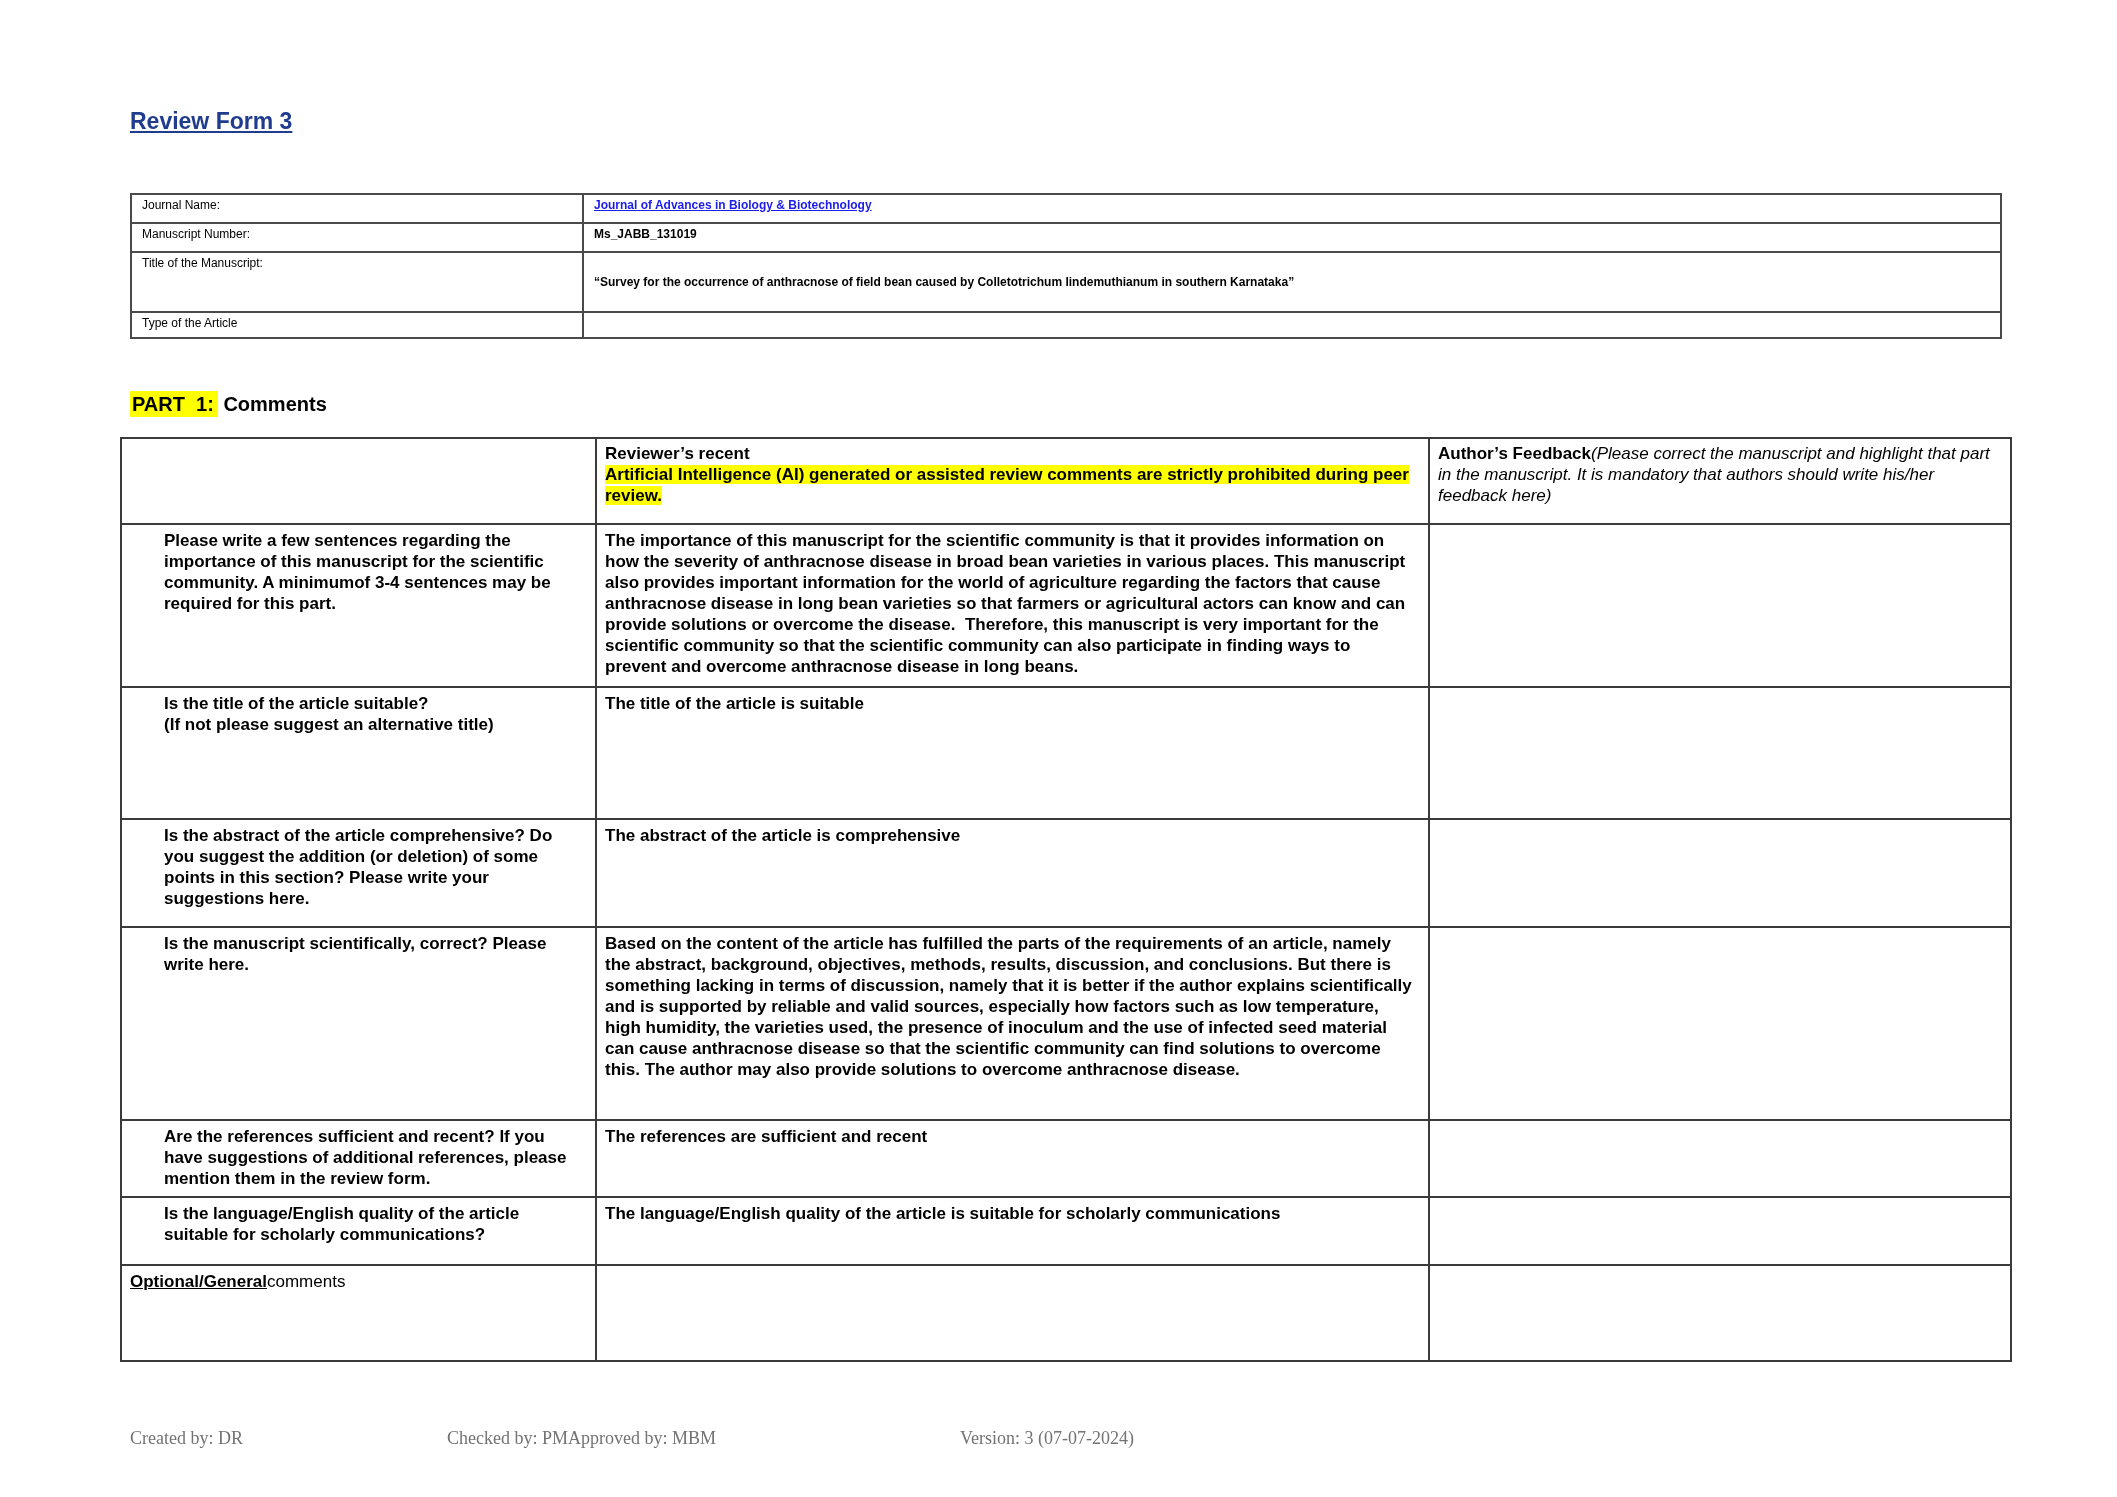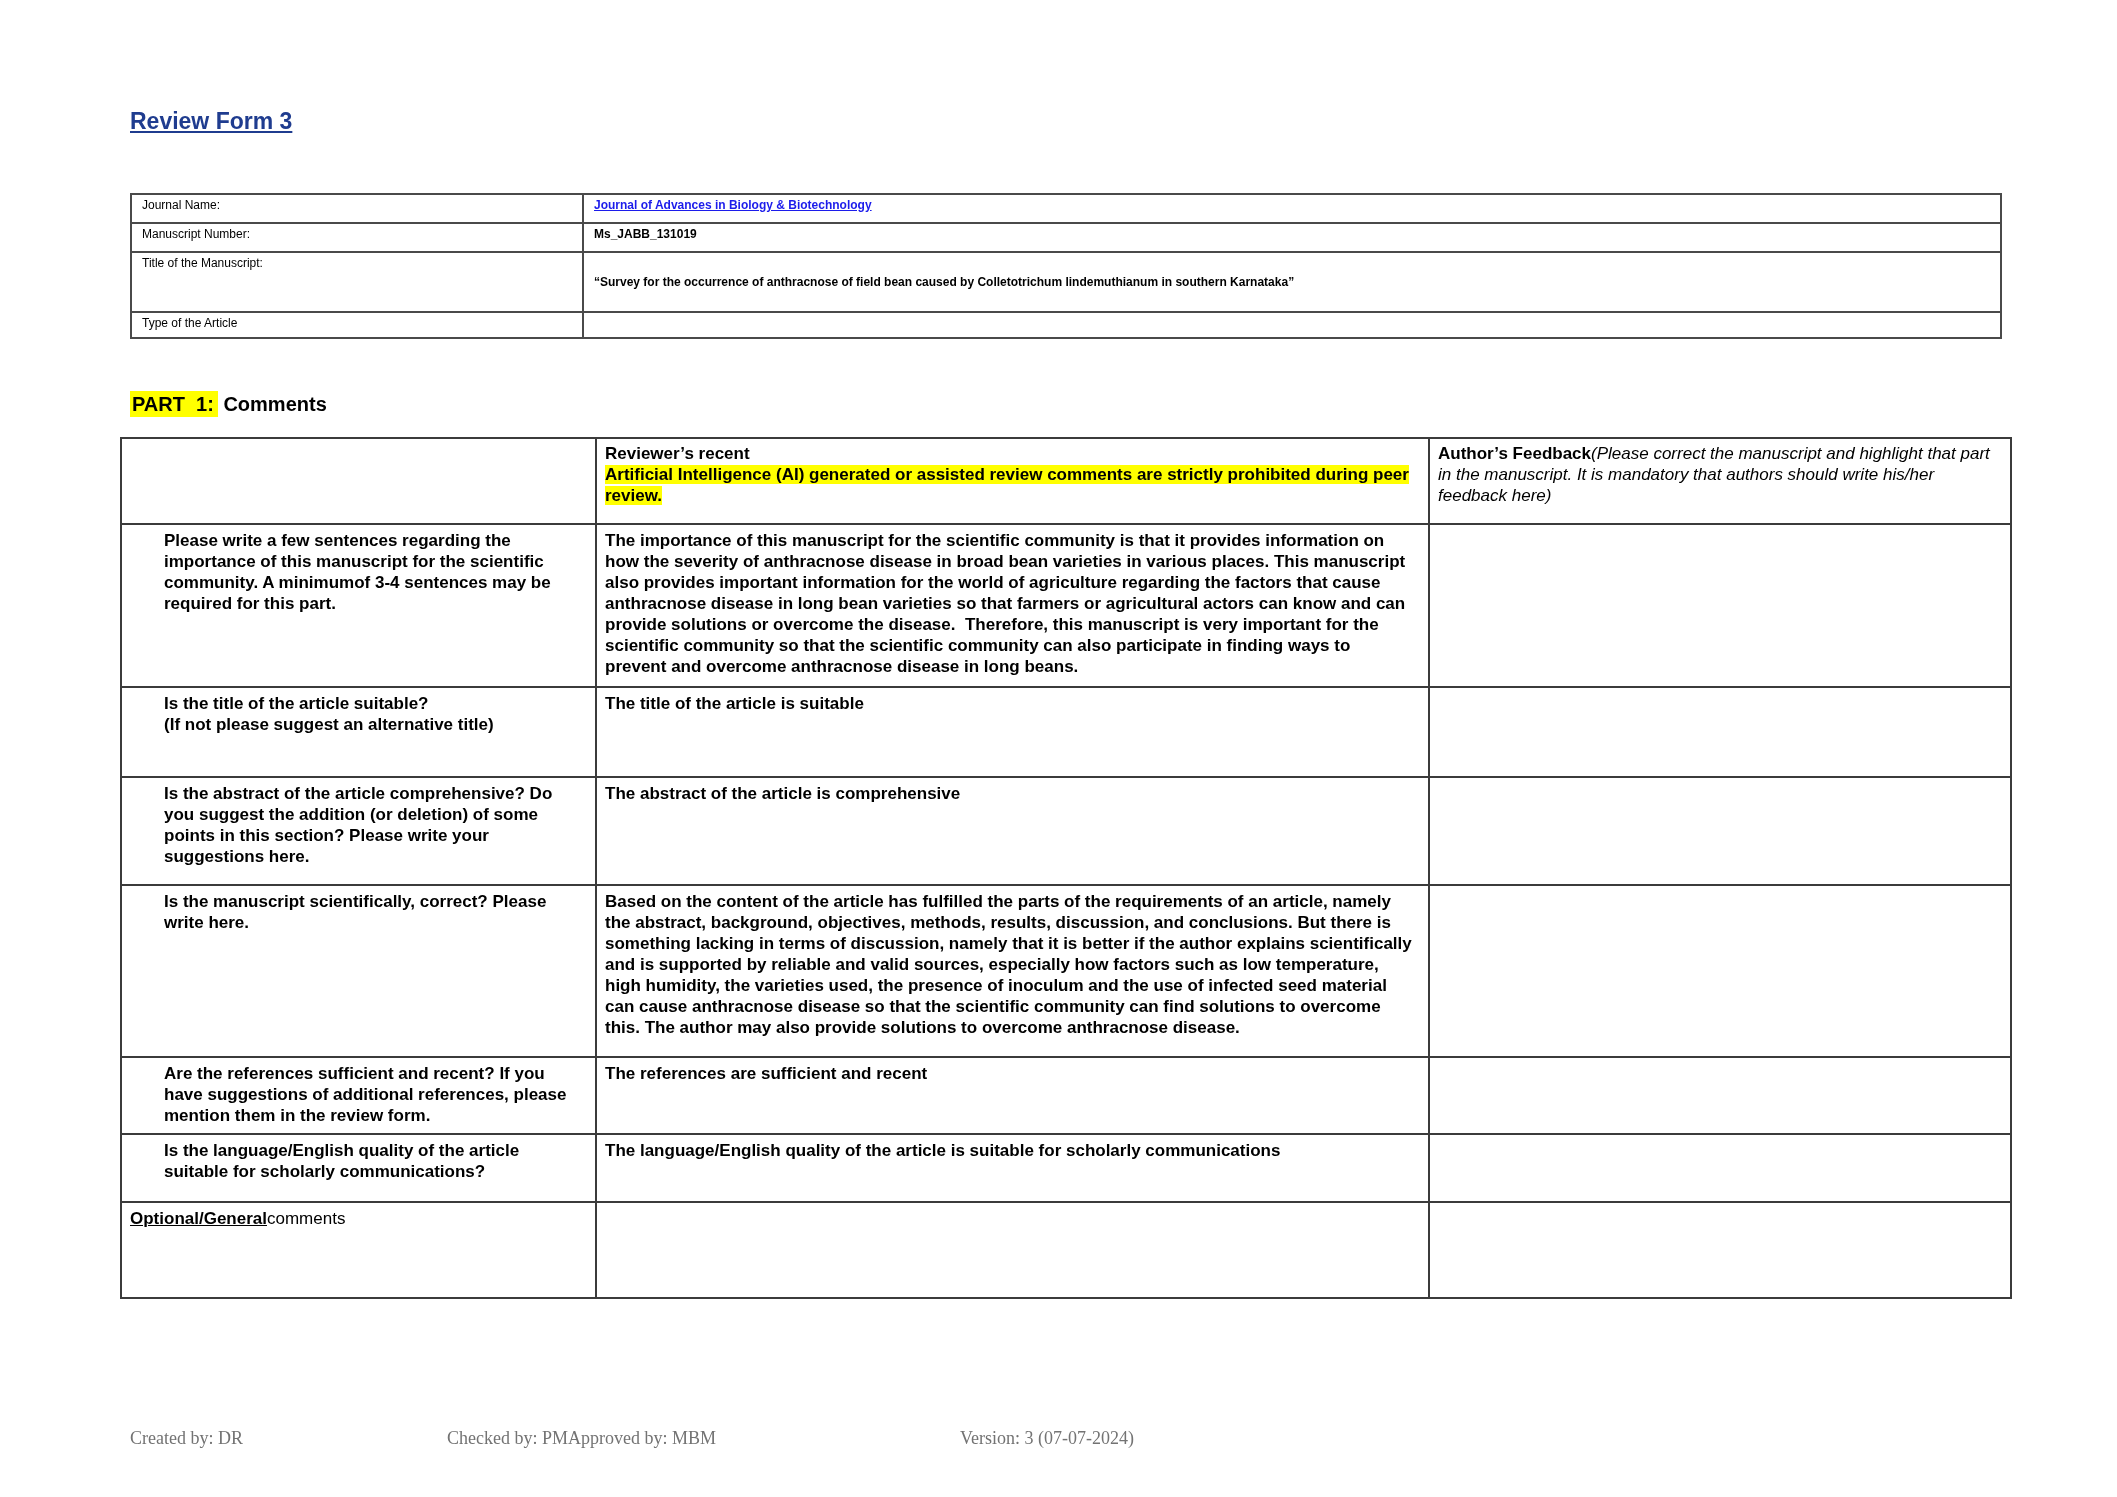--- a/index.html
+++ b/index.html
@@ -50,23 +50,23 @@
     font-size: 17px; line-height: 21px;
   }
   .review-table td { border: 2px solid #3b3b3b; vertical-align: top; }
   .review-table td.q {
     font-weight: bold; padding: 5px 10px 5px 42px; white-space: pre-wrap;
   }
   .review-table td.c { font-weight: bold; padding: 5px 12px 5px 8px; white-space: pre-wrap; }
   .review-table td.f { padding: 5px 8px; }
   .review-table tr.hdr td { height: 86px; padding: 4px 8px; }
   .review-table tr.row1 td { height: 163px; }
-  .review-table tr.row2 td { height: 90px; }
+  .review-table tr.row2 td { height: 132px; }
   .review-table tr.row3 td { height: 108px; }
-  .review-table tr.row4 td { height: 172px; }
+  .review-table tr.row4 td { height: 193px; }
   .review-table tr.row5 td { height: 77px; }
   .review-table tr.row6 td { height: 68px; }
   .review-table tr.row7 td { height: 96px; }
   .review-table tr.row7 td.q { padding-left: 8px; }
   .hdr .note-hl { background: #ffff00; font-weight: bold; }
   .opt-bold { font-weight: bold; text-decoration: underline; }
 
   
   .footer-item {
     position: absolute; top: 1428px;

